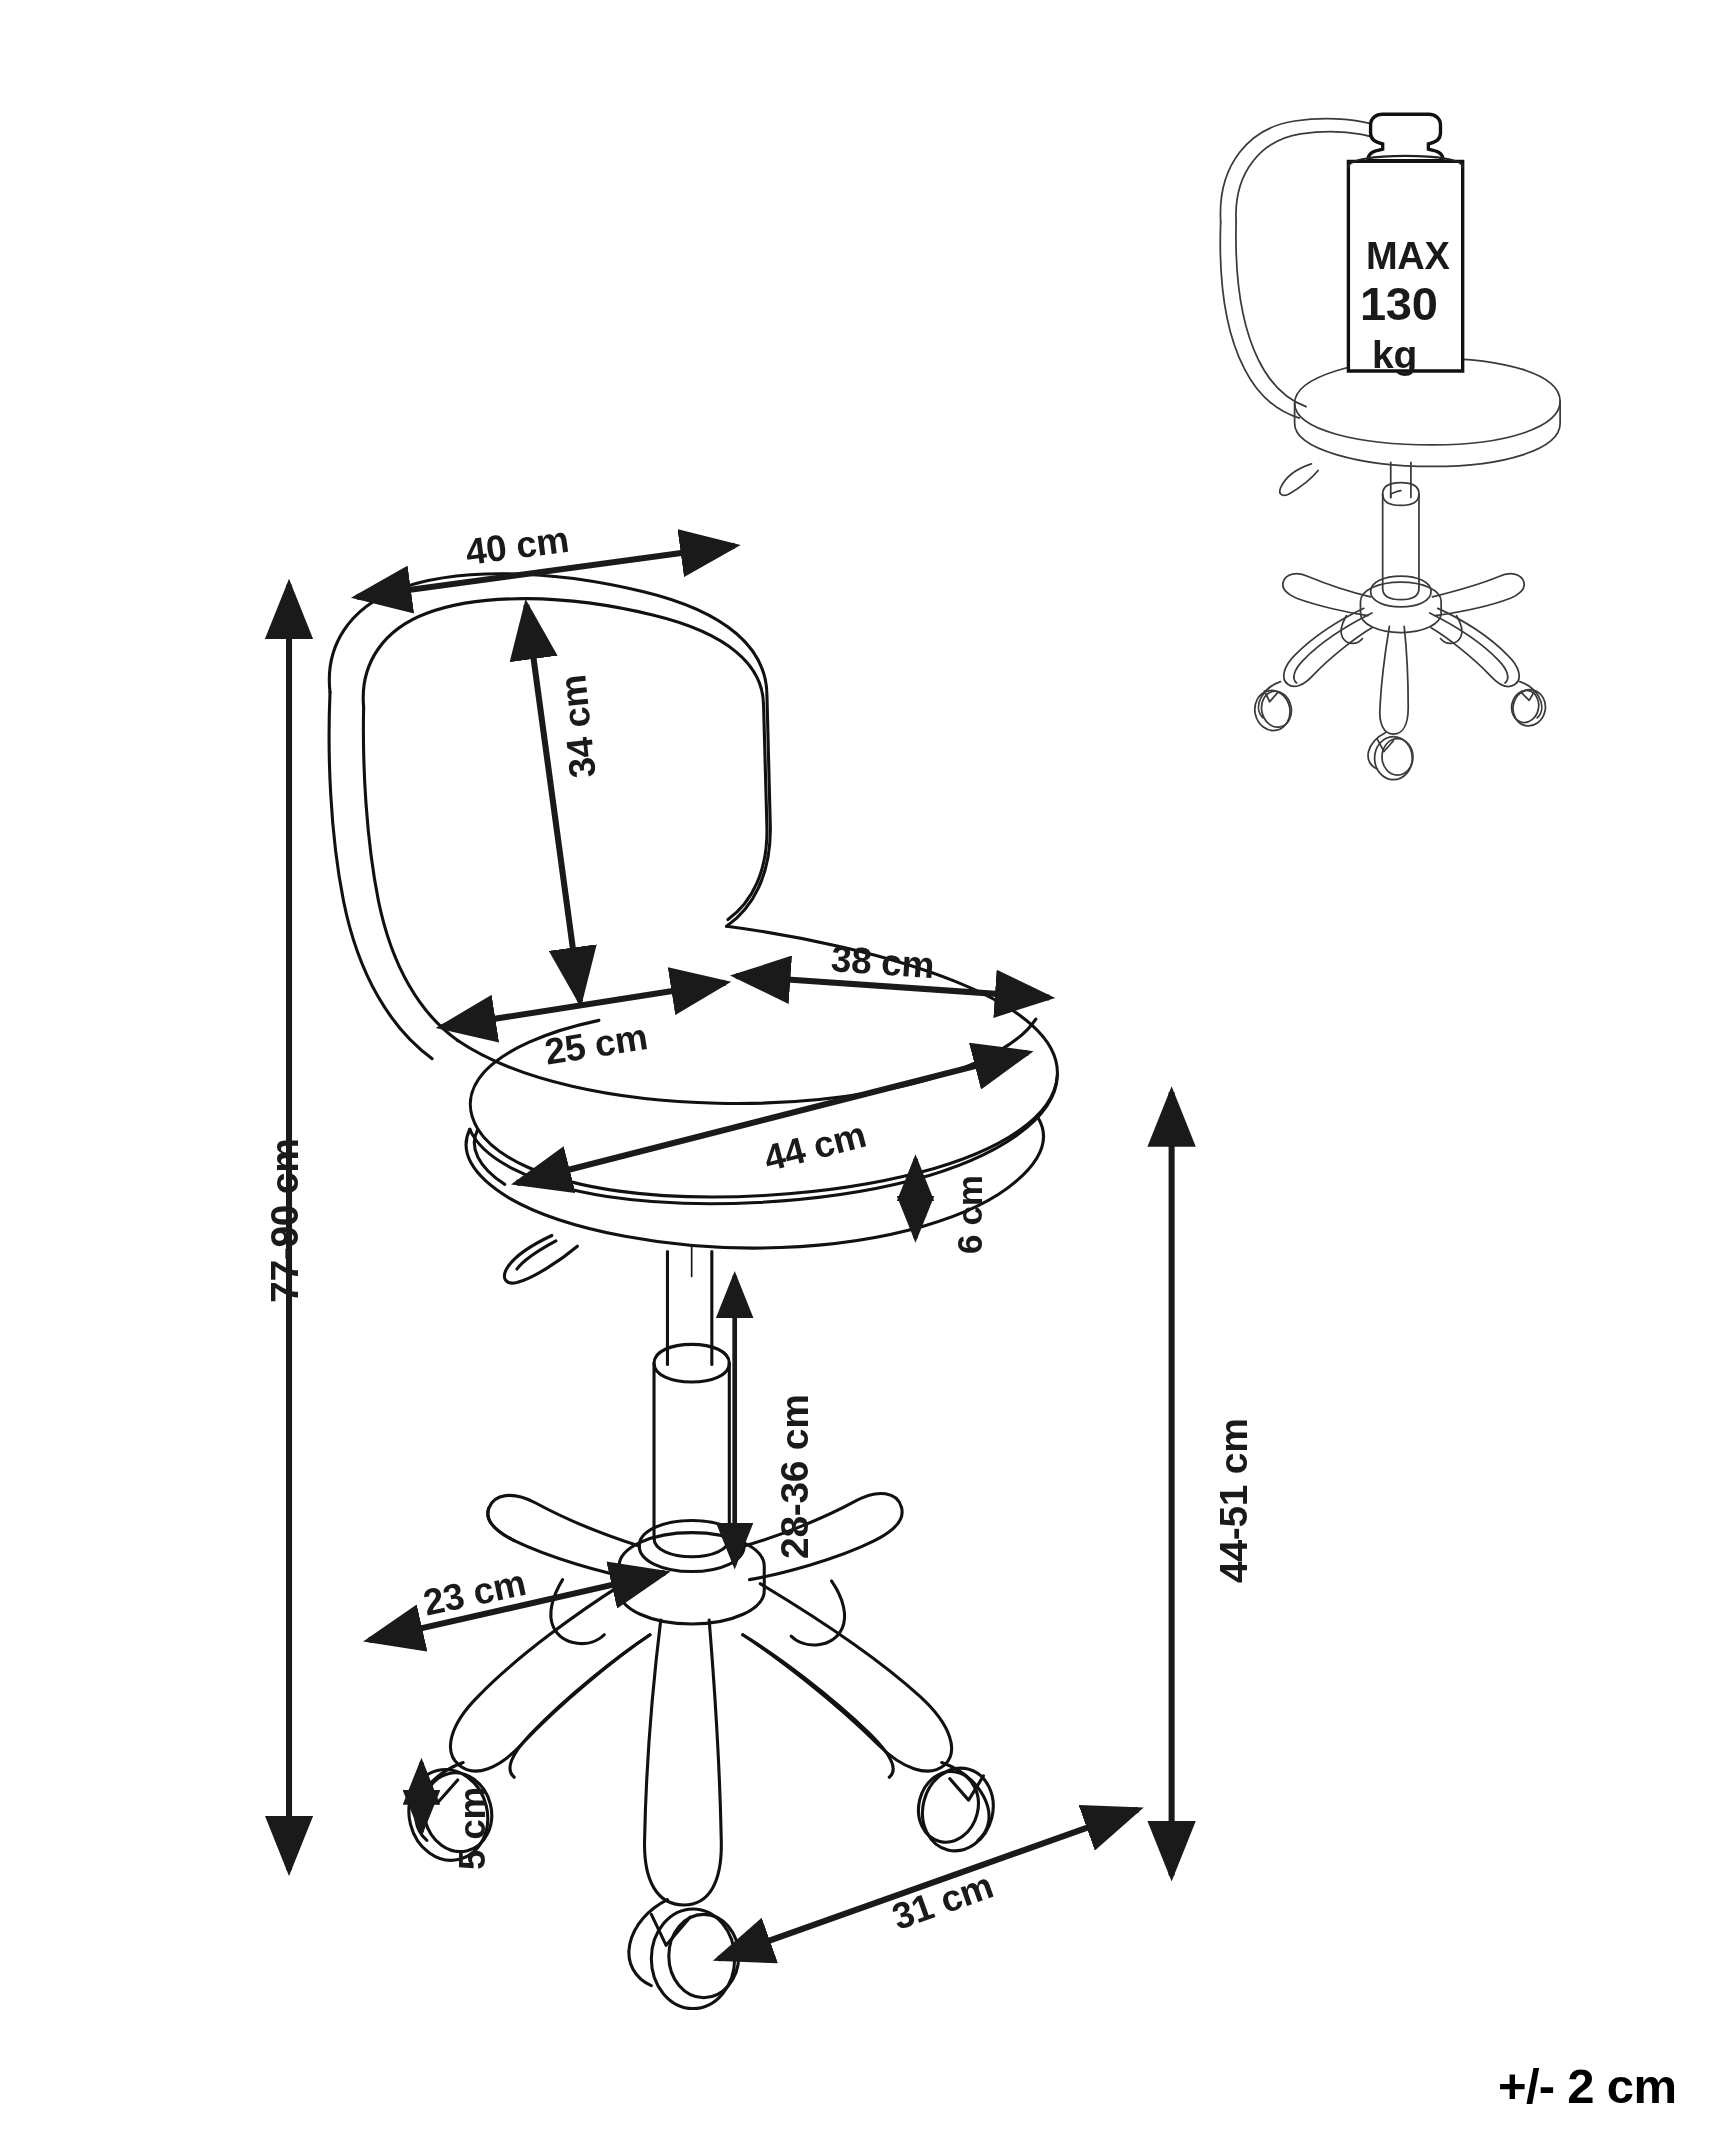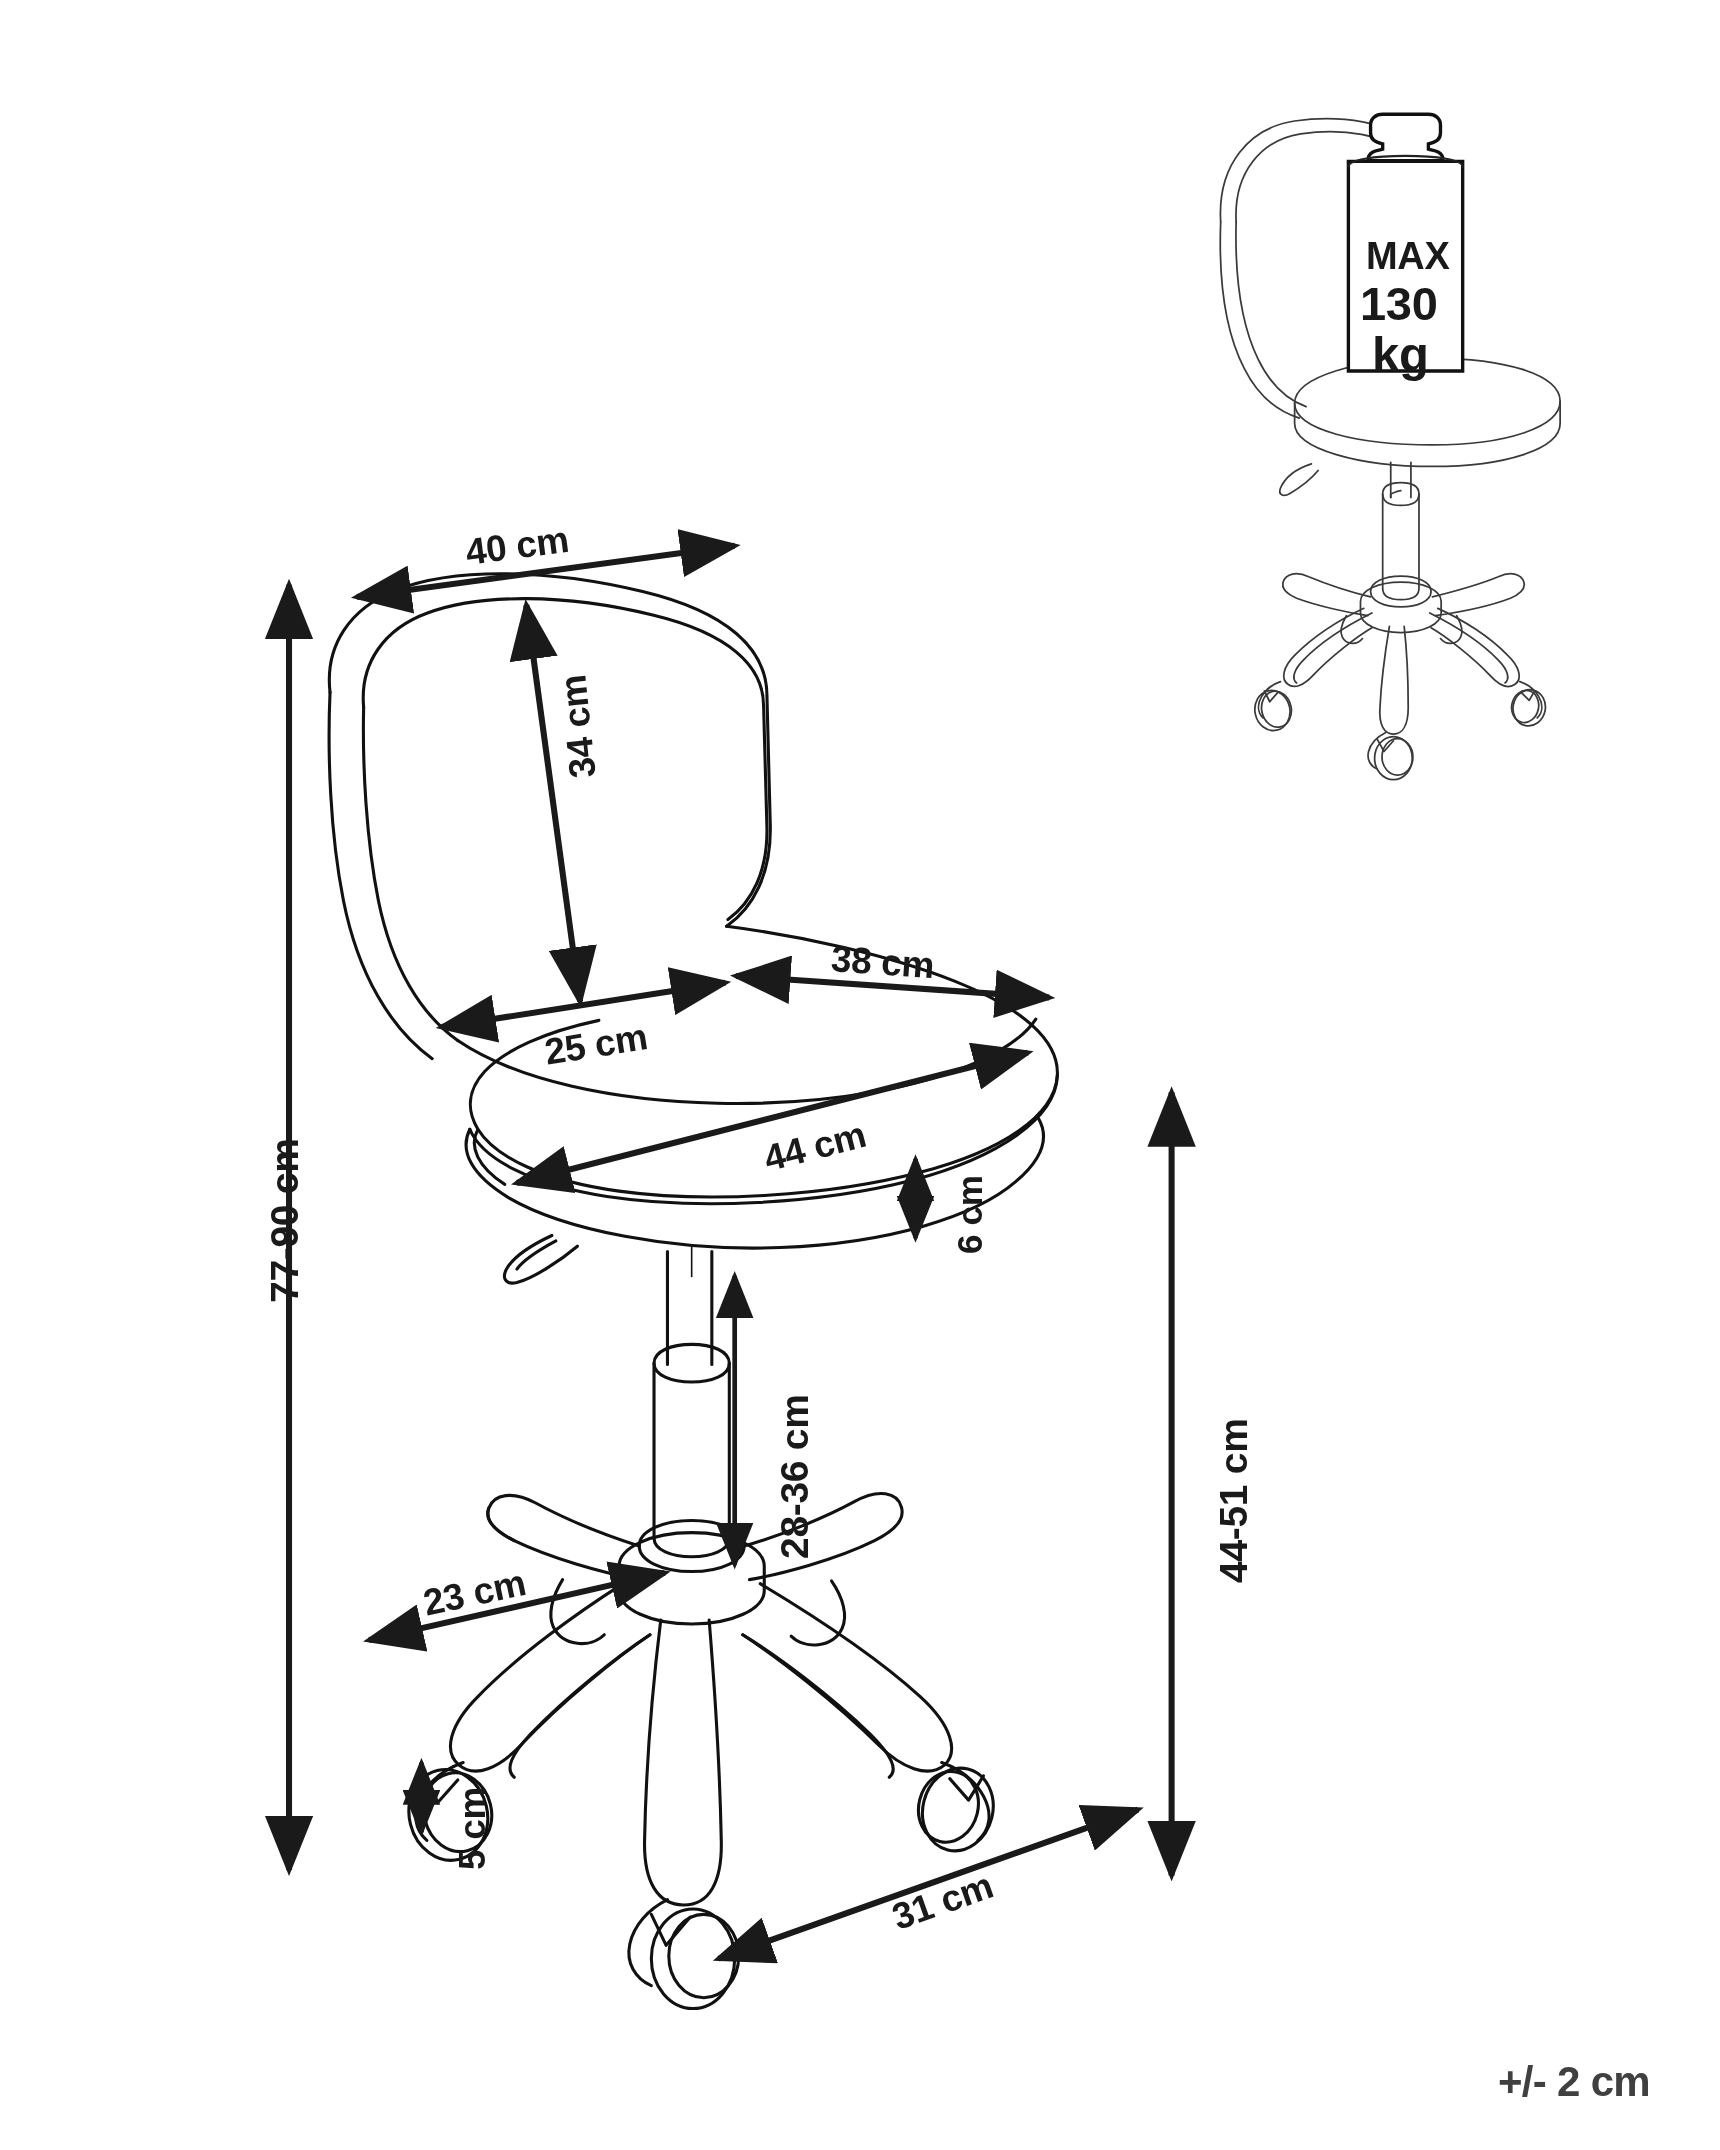--- a/index.html
+++ b/index.html
@@ -27,23 +27,23 @@
     font-family: "Liberation Sans", sans-serif;
     font-weight: bold;
     color: #1a1a1a;
     white-space: nowrap;
     letter-spacing: -0.3px;
   }
   .tolerance-note {
     position: absolute;
     font-family: "Liberation Sans", sans-serif;
     font-weight: bold;
-    color: #404040;
+    color: #000000;
     white-space: nowrap;
-    font-size: 42px;
+    font-size: 49px;
     letter-spacing: -0.7px;
   }
   svg { display:block; }
   .stroke-thin  { fill:none; stroke:#222; stroke-width:3.2; stroke-linecap:round; stroke-linejoin:round; }
   .stroke-thin2 { fill:none; stroke:#3a3a3a; stroke-width:2.6; stroke-linecap:round; stroke-linejoin:round; }
   .stroke-main  { fill:none; stroke:#111; stroke-width:4.6; stroke-linecap:round; stroke-linejoin:round; }
   .dimline      { fill:#1a1a1a; stroke:#1a1a1a; stroke-width:9; stroke-linecap:butt; }
   .dimline-thin { fill:#1a1a1a; stroke:#1a1a1a; stroke-width:7; stroke-linecap:butt; }
   .arrowfill    { fill:#1a1a1a; stroke:none; }
   .extline      { fill:none; stroke:#111; stroke-width:2.4; }
@@ -372,21 +372,21 @@
 
       <g>
         <line class="dimline" x1="1048" y1="2914" x2="1672" y2="2692" marker-start="url(#ah2)" marker-end="url(#ah)"></line>
       </g>
 
     </g>
   </svg>
 
   <div class="dim-label" style="left:1352px; top:237px; font-size:38px; line-height:38px;">MAX</div>
   <div class="dim-label" style="left:1346px; top:276px; font-size:47px; line-height:55px;">130</div>
-  <div class="dim-label" style="left:1358px; top:335px; font-size:49px; line-height:39px;">kg</div>
+  <div class="dim-label" style="left:1358px; top:335px; font-size:39px; line-height:39px;">kg</div>
 
   <div class="dim-label" style="left:452px; top:532px; font-size:37px; transform:rotate(-7.5deg); transform-origin:left center;">40 cm</div>
 
   <div class="dim-label" style="left:549px; top:780px; font-size:37px; transform:rotate(-96deg); transform-origin:left top; white-space:nowrap;">34 cm</div>
 
   <div class="dim-label" style="left:531px; top:1032px; font-size:37px; transform:rotate(-9deg); transform-origin:left center;">25 cm</div>
 
   <div class="dim-label" style="left:817px; top:938px; font-size:37px; transform:rotate(4deg); transform-origin:left center;">38 cm</div>
 
   <div class="dim-label" style="left:751px; top:1139px; font-size:37px; transform:rotate(-14.5deg); transform-origin:left center;">44 cm</div>

